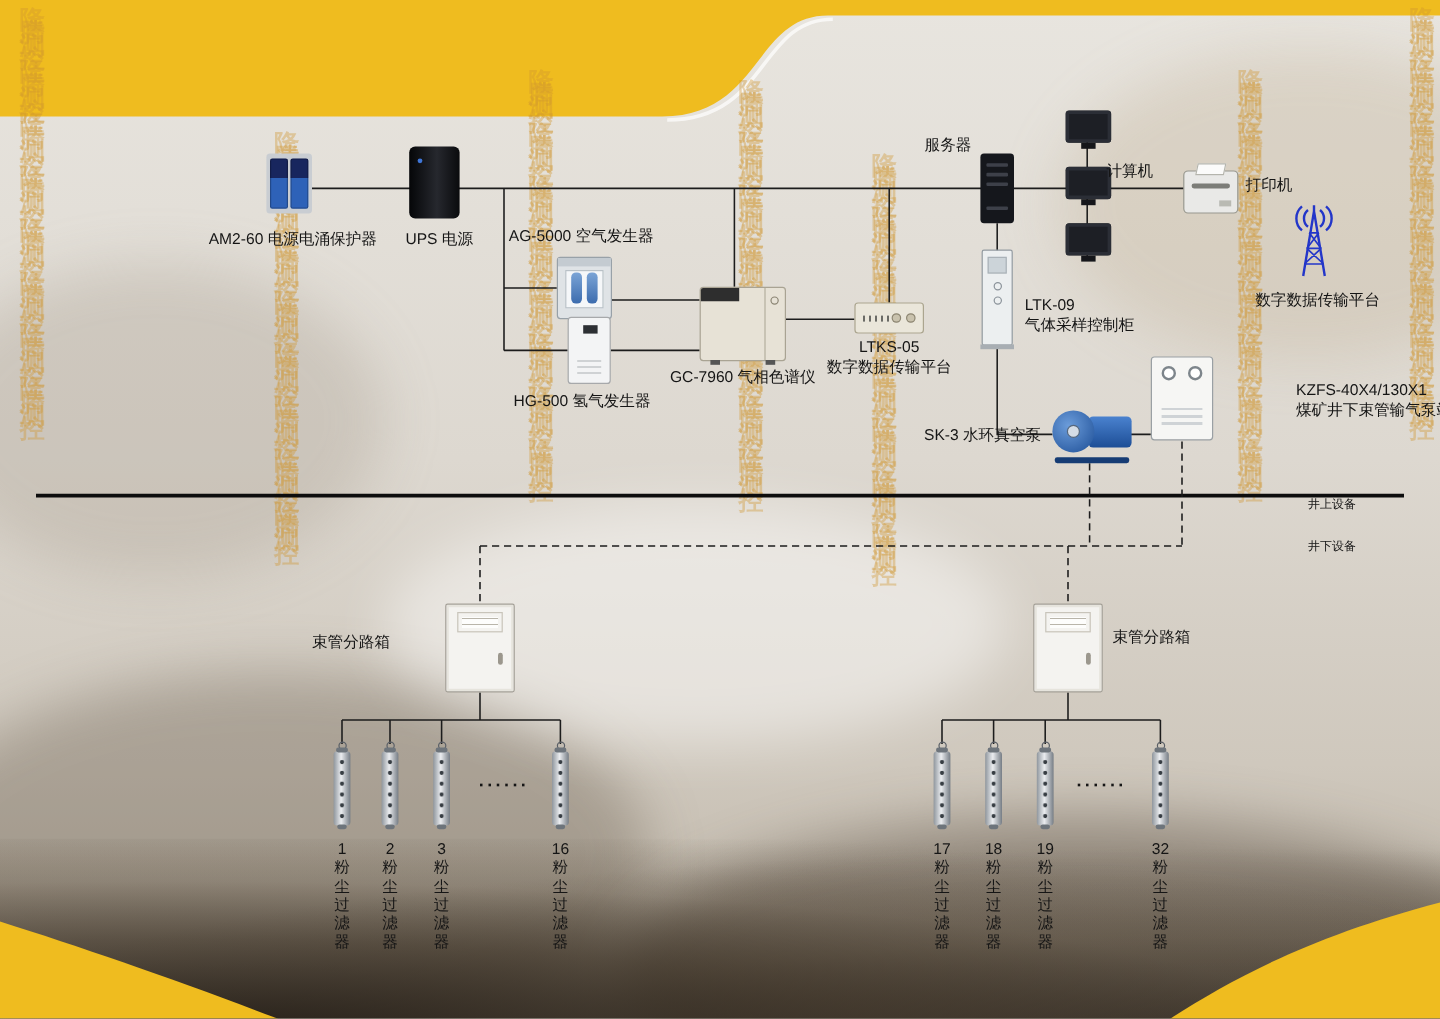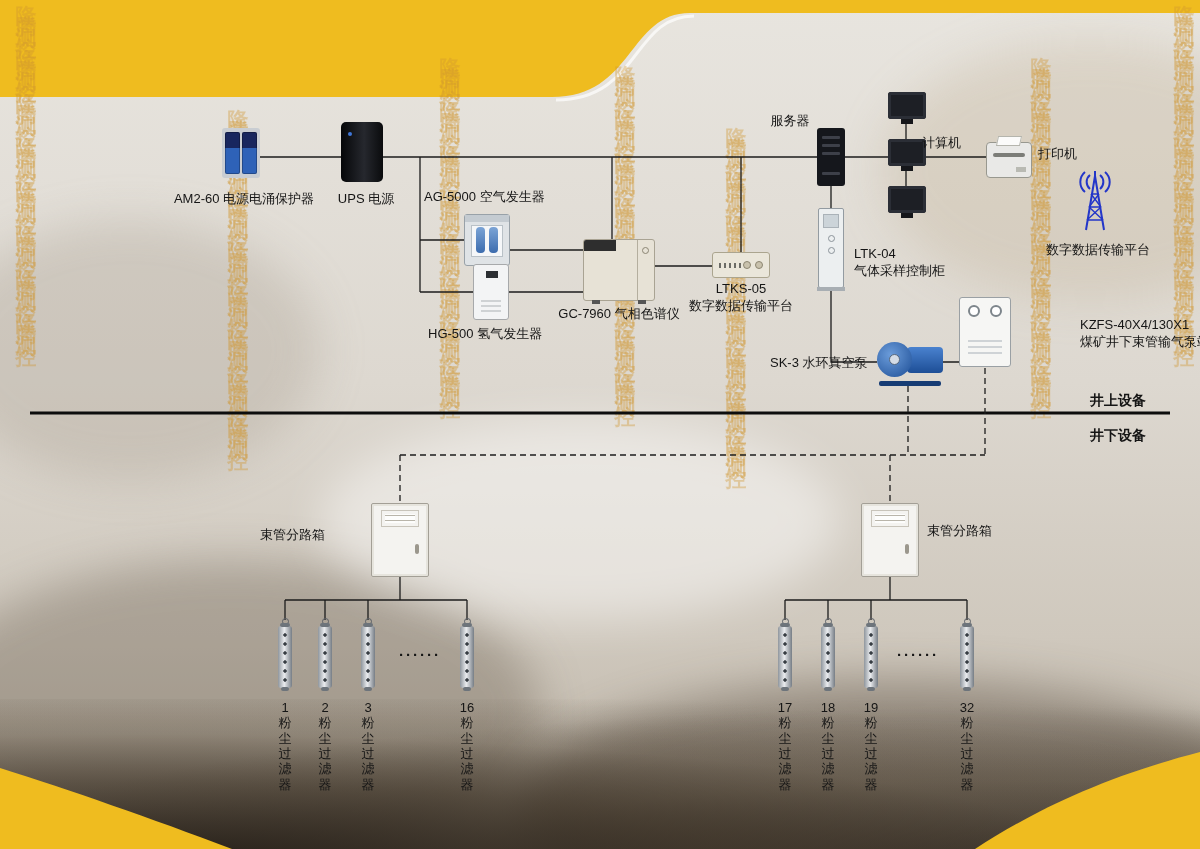--- a/index.html
+++ b/index.html
@@ -33,21 +33,21 @@
               color:#d3261b; z-index:4; letter-spacing:1px; }
   .hd-sub { position:absolute; left:48px; top:64px; font-size:14px; color:rgba(255,252,240,.85);
             z-index:4; }
 
   .lines { position:absolute; left:0; top:0; z-index:4; }
 
   
   .lbl { position:absolute; font-size:13px; color:#151515; line-height:1.3;
          white-space:nowrap; z-index:6; }
   .ctr { text-align:center; }
-  .bold { font-weight:bold; font-size:14px; }
+  .bold { font-weight:normal; font-size:10px;margin-top:23px; }
   .flabel { position:absolute; width:26px; font-size:13px; color:#151515; line-height:1.18;
             text-align:center; white-space:pre-line; z-index:6; }
   .dots { letter-spacing:2px; font-weight:bold; font-size:15px; }
 
   
   .dev { position:absolute; z-index:5; }
 
   .surge { width:38px; height:50px; background:#c9cdd2; border-radius:3px; padding:4px 3px; display:flex; gap:2px; }
   .surge .mod { flex:1; border-radius:2px; background:linear-gradient(180deg,#18265e 0 38%, #2e62b8 38% 100%); box-shadow: inset 0 0 0 1px rgba(0,0,0,.25); }
 
@@ -308,21 +308,21 @@
     <div>LTKS-05</div>
     <div>数字数据传输平台</div>
   </div>
 
   <div class="lbl ctr" style="left:760px; top:113px; width:60px;">服务器</div>
   <div class="lbl" style="left:922px; top:135px;">计算机</div>
   <div class="lbl" style="left:1038px; top:146px;">打印机</div>
   <div class="lbl ctr" style="left:1028px; top:242px; width:140px;">数字数据传输平台</div>
 
   <div class="lbl" style="left:854px; top:246px;">
-    <div>LTK-04</div>
+    <div>LTK-09</div>
     <div>气体采样控制柜</div>
   </div>
 
   <div class="lbl" style="left:1080px; top:317px;">
     <div>KZFS-40X4/130X1</div>
     <div>煤矿井下束管输气泵站</div>
   </div>
 
   <div class="lbl" style="left:770px; top:355px;">SK-3 水环真空泵</div>
 

